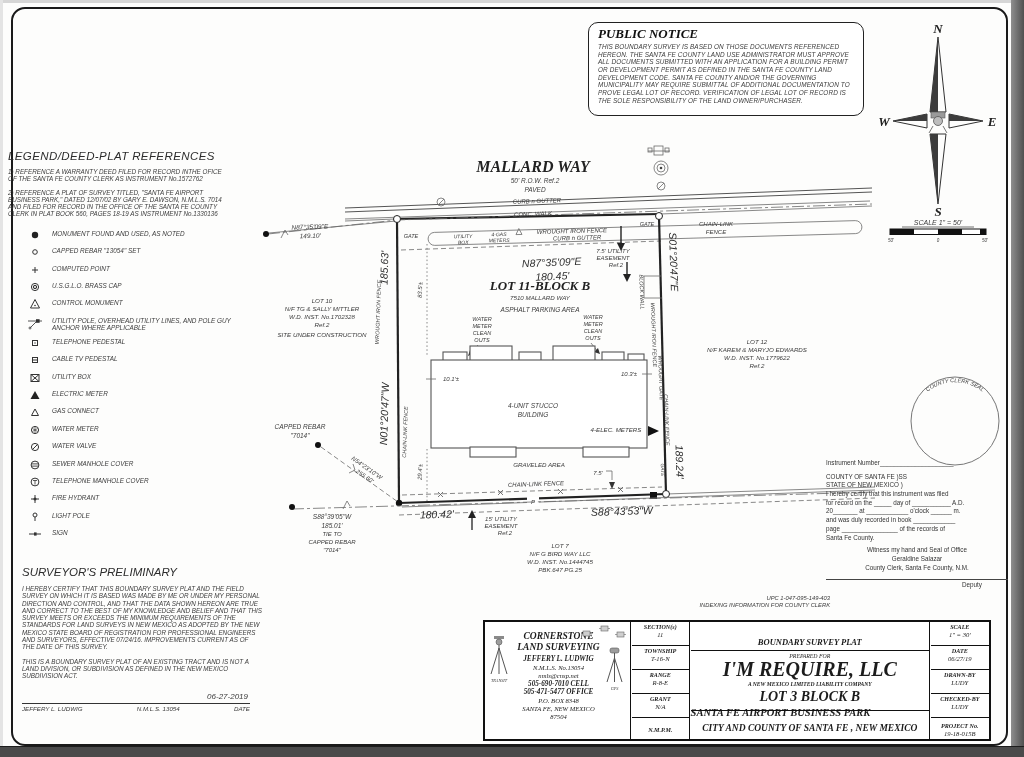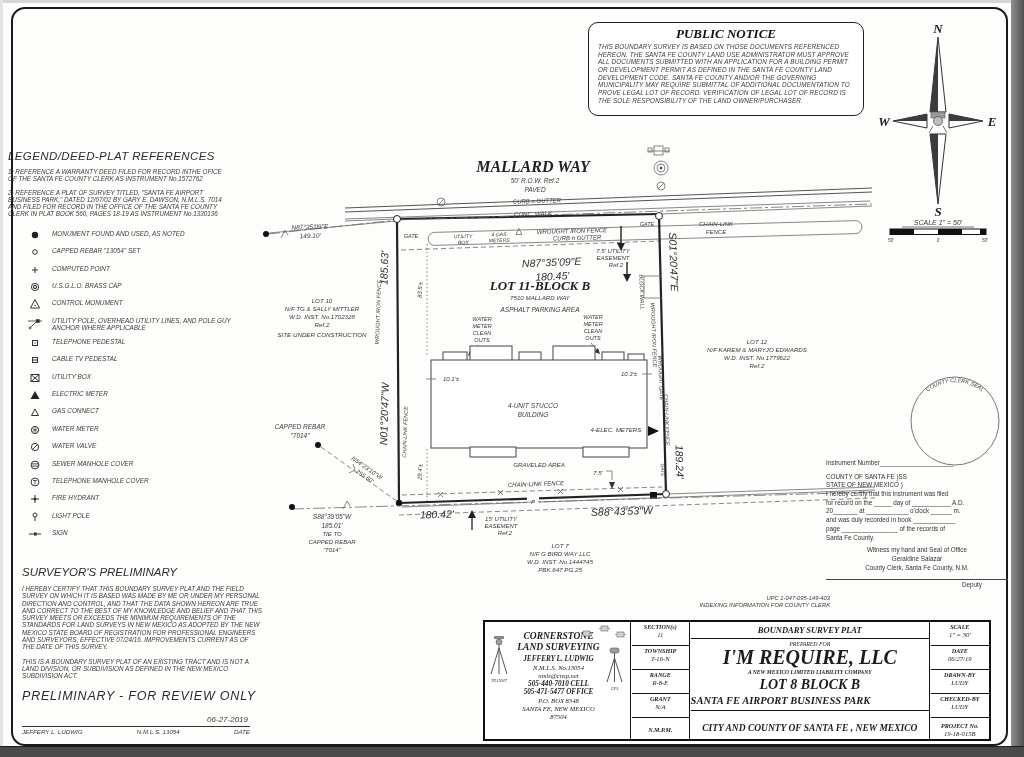--- a/index.html
+++ b/index.html
@@ -23,21 +23,21 @@
   .thn{stroke:#6a6a6a;fill:none;stroke-width:.8}
   .dsh{stroke-dasharray:5 3}
   .dd{stroke-dasharray:12 3 3 3}
   .dot{stroke-dasharray:1.5 2.4;stroke-width:.8}
   .hand{font-style:italic;color:#3b3b3b;}
   .abs{position:absolute;}
   
   #notice{left:588px;top:22px;width:276px;height:94px;border:1.6px solid #222;border-radius:10px;
           padding:3px 9px;box-sizing:border-box;background:#fff;}
   #notice .ttl{font-family:"Liberation Serif",serif;font-weight:bold;font-style:italic;font-size:13px;
-               text-align:center;color:#111;}
+               color:#111;}
   #notice .bdy{font-size:6.4px;line-height:1.2;margin-top:1px;letter-spacing:.1px;}
   
   #legend{left:8px;top:150px;width:248px;}
   #legend .ttl{font-size:11.5px;letter-spacing:.4px;color:#2c2c2c;}
   #legend p{font-size:6.3px;line-height:1.16;margin:6px 0 0 0;width:218px;}
   #legend .items{margin-top:11px;margin-left:10px;}
   .lrow{display:flex;align-items:flex-start;margin-bottom:5.4px;}
   .lrow .ic{width:34px;flex:0 0 34px;display:flex;justify-content:center;}
   .lrow .lb{font-size:6.4px;line-height:1.15;padding-top:1px;}
   
@@ -55,21 +55,21 @@
   #upc{left:598px;top:595px;width:232px;text-align:right;font-size:5.8px;line-height:1.25;}
   
   #tb{left:483px;top:620px;width:508px;height:121px;border:2px solid #111;box-sizing:border-box;background:#fff;
       font-family:"Liberation Serif",serif;font-style:italic;color:#1c1c1c;}
   #tb .vline{position:absolute;top:0;bottom:0;border-left:1.6px solid #111;}
   .cell{position:absolute;top:0;bottom:0;}
   .prow{height:22.9px;border-bottom:1.2px solid #111;text-align:center;overflow:hidden;}
   .prow.last{border-bottom:none;display:flex;align-items:center;justify-content:center;}
   .prow .pl{font-size:6.1px;font-weight:bold;padding-top:2px;}
   .prow .pv{font-size:6.6px;padding-top:1px;}
-  #tb-main .type{height:13px;border-bottom:1.2px solid #111;text-align:center;font-weight:bold;font-size:8.5px;padding-top:3px;}
+  #tb-main .type{height:13px;border-bottom:1.2px solid #111;text-align:center;font-weight:bold;font-size:8.5px;padding-top:15px;}
   #tb-main .prep{text-align:center;font-size:5.8px;margin-top:2px;}
   #tb-main .client{text-align:center;font-weight:bold;font-size:20px;line-height:21px;}
   #tb-main .csub{text-align:center;font-weight:bold;font-size:5.6px;margin-top:1px;}
   #tb-main .lot{text-align:center;font-weight:bold;font-size:14px;margin-top:2px;}
   #tb-main .sub{text-align:left;font-weight:bold;font-size:10.5px;margin-top:2px;}
   #tb-main .loc{position:absolute;left:0;right:0;bottom:0;height:16px;border-top:1.2px solid #111;
                 text-align:center;font-weight:bold;font-size:9.5px;padding-top:12px;}
   #tb-firm{text-align:center;}
   #tb-firm .f1{font-weight:bold;font-size:9.5px;line-height:11px;}
   #tb-firm .f2{font-weight:bold;font-size:7.2px;line-height:8.6px;margin-top:2px;}
@@ -519,21 +519,20 @@
           </span>
         <span class="lb">SIGN</span>
         </div>
     </div>
   </div>
 
   <div id="cert" class="abs hand">
     <div class="ttl">SURVEYOR'S PRELIMINARY</div>
     <p>I HEREBY CERTIFY THAT THIS BOUNDARY SURVEY PLAT AND THE FIELD SURVEY ON WHICH IT IS BASED WAS MADE BY ME OR UNDER MY PERSONAL DIRECTION AND CONTROL, AND THAT THE DATA SHOWN HEREON ARE TRUE AND CORRECT TO THE BEST OF MY KNOWLEDGE AND BELIEF AND THAT THIS SURVEY MEETS OR EXCEEDS THE MINIMUM REQUIREMENTS OF THE STANDARDS FOR LAND SURVEYS IN NEW MEXICO AS ADOPTED BY THE NEW MEXICO STATE BOARD OF REGISTRATION FOR PROFESSIONAL ENGINEERS AND SURVEYORS, EFFECTIVE 07/24/16. IMPROVEMENTS CURRENT AS OF THE DATE OF THIS SURVEY.</p>
     <p>THIS IS A BOUNDARY SURVEY PLAT OF AN EXISTING TRACT AND IS NOT A LAND DIVISION, OR SUBDIVISION AS DEFINED IN THE NEW MEXICO SUBDIVISION ACT.</p>
-    <div class="prelim">PRELIMINARY  -  FOR REVIEW ONLY</div>
     <div class="dt">06-27-2019</div>
     <div class="sig">
       <span>JEFFERY L. LUDWIG</span>
       <span>N.M.L.S. 13054</span>
       <span>DATE</span>
     </div>
   </div>
 
   <div id="clerk" class="abs">
     <div style="margin-bottom:5px">Instrument Number_____________________</div>
@@ -589,21 +588,21 @@
             <line x1="34" y1="9.5" x2="36" y2="9.5"></line>
             <line x1="43" y1="9.5" x2="45" y2="9.5"></line>
         </g>
       </svg>
       <div style="padding:9px 24px 0 26px;">
         <div class="f1">CORNERSTONE</div>
         <div class="f1">LAND SURVEYING</div>
         <div class="f2">JEFFERY L. LUDWIG</div>
         <div class="f3">N.M.L.S. No.13054</div>
         <div class="f3">nmls@cnsp.net</div>
-        <div class="f4">505-440-7010 CELL</div>
+        <div class="f4">505-690-7010 CELL</div>
         <div class="f4">505-471-5477 OFFICE</div>
         <div class="f3">P.O. BOX 8348</div>
         <div class="f3">SANTA FE, NEW MEXICO</div>
         <div class="f3">87504</div>
       </div>
     </div>
 
     <div class="cell" style="left:146.6px;width:57.4px;">
       <div class="prow">
         <div class="pl">SECTION(s)</div>
@@ -624,21 +623,21 @@
       <div class="prow last">
         <div class="pl">N.M.P.M.</div>
         </div>
     </div>
 
     <div class="cell" id="tb-main" style="left:205.6px;width:238.4px;">
       <div class="type">BOUNDARY SURVEY PLAT</div>
       <div class="prep">PREPARED FOR</div>
       <div class="client">I'M REQUIRE, LLC</div>
       <div class="csub">A NEW MEXICO LIMITED LIABILITY COMPANY</div>
-      <div class="lot">LOT 8 BLOCK B</div>
+      <div class="lot">LOT 3 BLOCK B</div>
       <div class="sub">SANTA FE AIRPORT BUSINESS PARK</div>
       <div class="loc">CITY AND COUNTY OF SANTA FE , NEW MEXICO</div>
     </div>
 
     <div class="cell" style="left:445.6px;width:58.4px;">
       <div class="prow">
         <div class="pl">SCALE</div>
         <div class="pv">1" = 30'</div>
         </div>
       <div class="prow">

